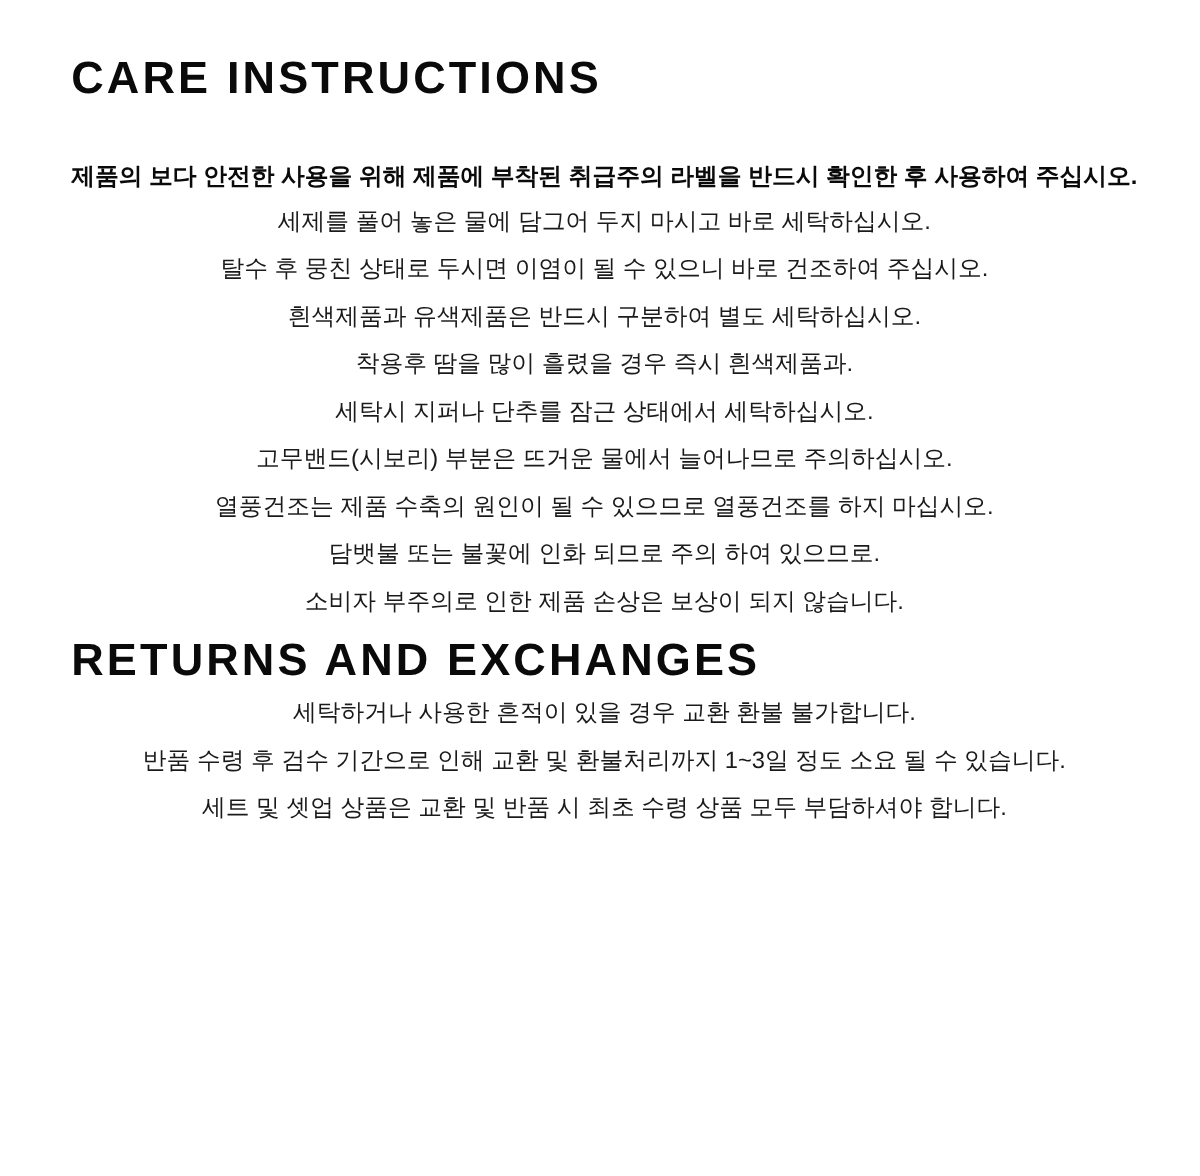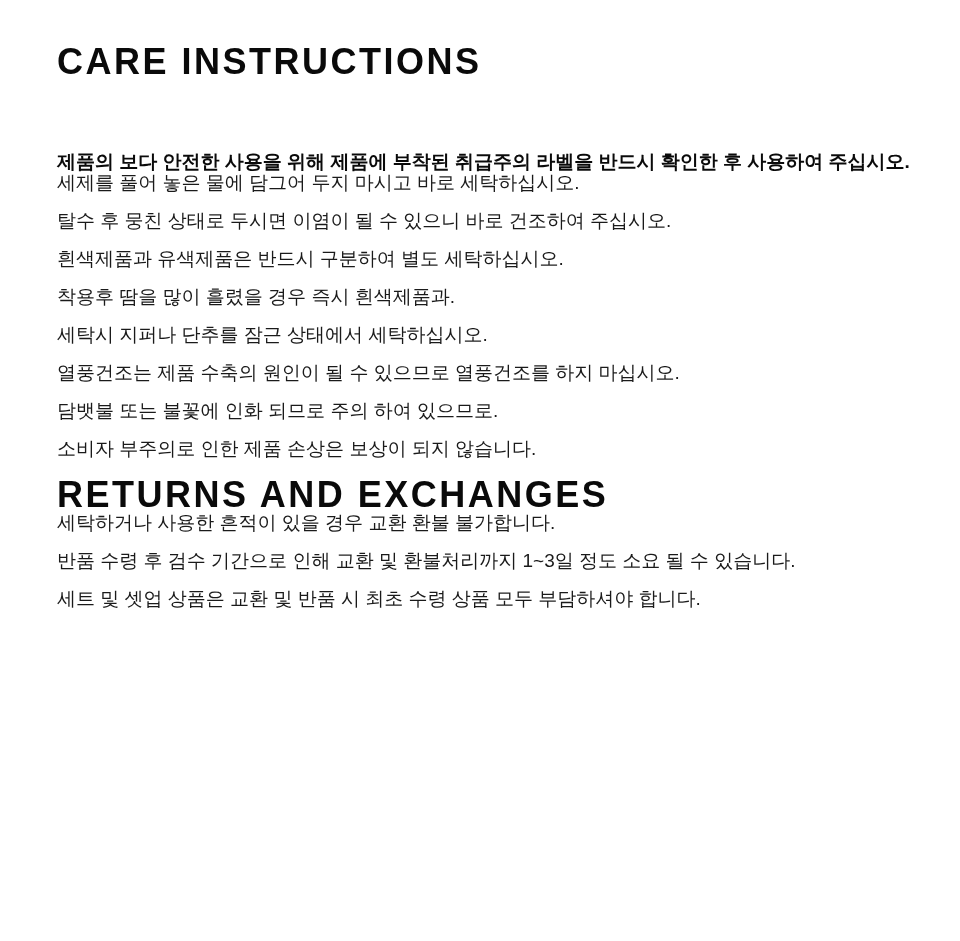--- a/index.html
+++ b/index.html
@@ -23,31 +23,32 @@
   h1.section-title {
     margin: 0;
     font-size: 36px;
     line-height: 36px;
     font-weight: 700;
     letter-spacing: 2.5px;
     color: #0a0a0a;
     white-space: nowrap;
   }
   p.intro {
-    margin: 70px 0 0 0;
+    margin: 50px 0 0 0;
     font-size: 19px;
     line-height: 23px;
     font-weight: 700;
     color: #0a0a0a;
     white-space: nowrap;
   }
   ul.text-list {
     list-style: none;
-    margin: 0;
+    margin: 15px;
     padding: 0;
+    text-align: center;
   }
   ul.text-list li {
     font-size: 19px;
     line-height: 20px;
     font-weight: 400;
     color: #1a1a1a;
     margin-bottom: 18px;
     white-space: nowrap;
   }
   .care-list {
@@ -69,20 +70,21 @@
     <h1 class="section-title">CARE INSTRUCTIONS</h1>
 
     <p class="intro">제품의 보다 안전한 사용을 위해 제품에 부착된 취급주의 라벨을 반드시 확인한 후 사용하여 주십시오.</p>
 
     <ul class="text-list care-list">
       <li>세제를 풀어 놓은 물에 담그어 두지 마시고 바로 세탁하십시오.</li>
       <li>탈수 후 뭉친 상태로 두시면 이염이 될 수 있으니 바로 건조하여 주십시오.</li>
       <li>흰색제품과 유색제품은 반드시 구분하여 별도 세탁하십시오.</li>
       <li>착용후 땀을 많이 흘렸을 경우 즉시 흰색제품과.</li>
       <li>세탁시 지퍼나 단추를 잠근 상태에서 세탁하십시오.</li>
+      <li>고무밴드(시보리) 부분은 뜨거운 물에서 늘어나므로 주의하십시오.</li>
       <li>열풍건조는 제품 수축의 원인이 될 수 있으므로 열풍건조를 하지 마십시오.</li>
       <li>담뱃불 또는 불꽃에 인화 되므로 주의 하여 있으므로.</li>
       <li>소비자 부주의로 인한 제품 손상은 보상이 되지 않습니다.</li>
     </ul>
   </section>
 
   <section>
     <h1 class="section-title returns-title">RETURNS AND EXCHANGES</h1>
 
     <ul class="text-list returns-list">

